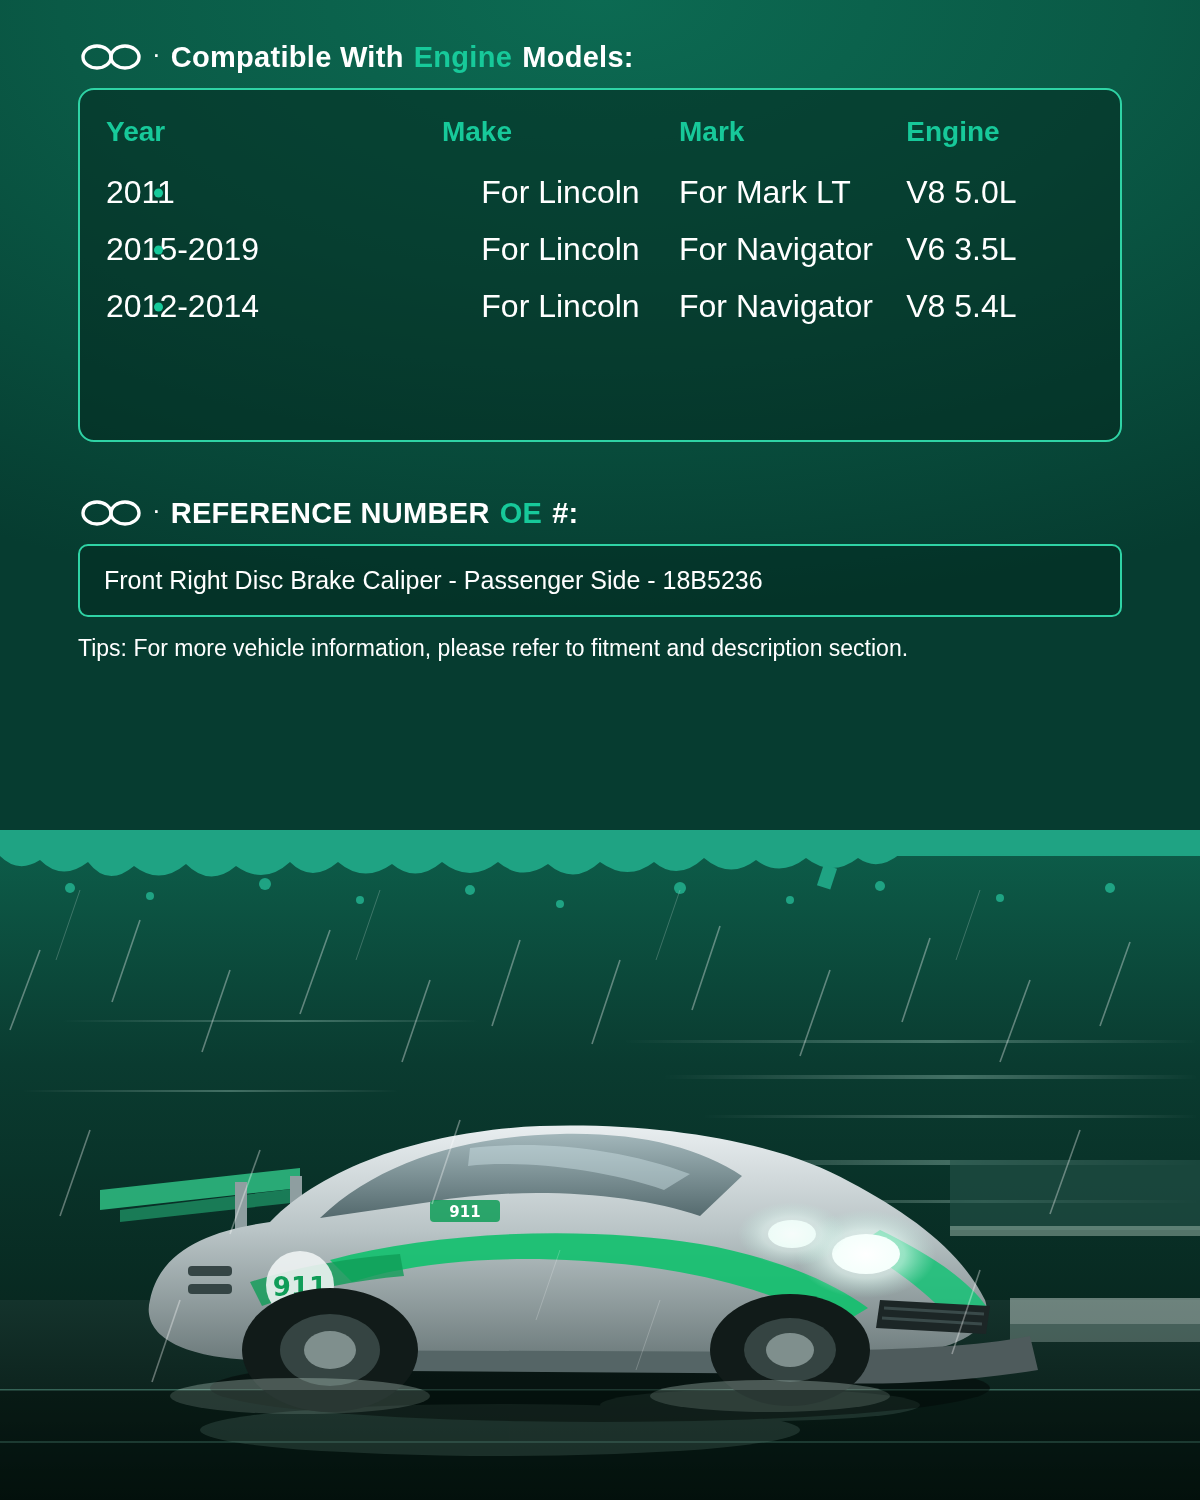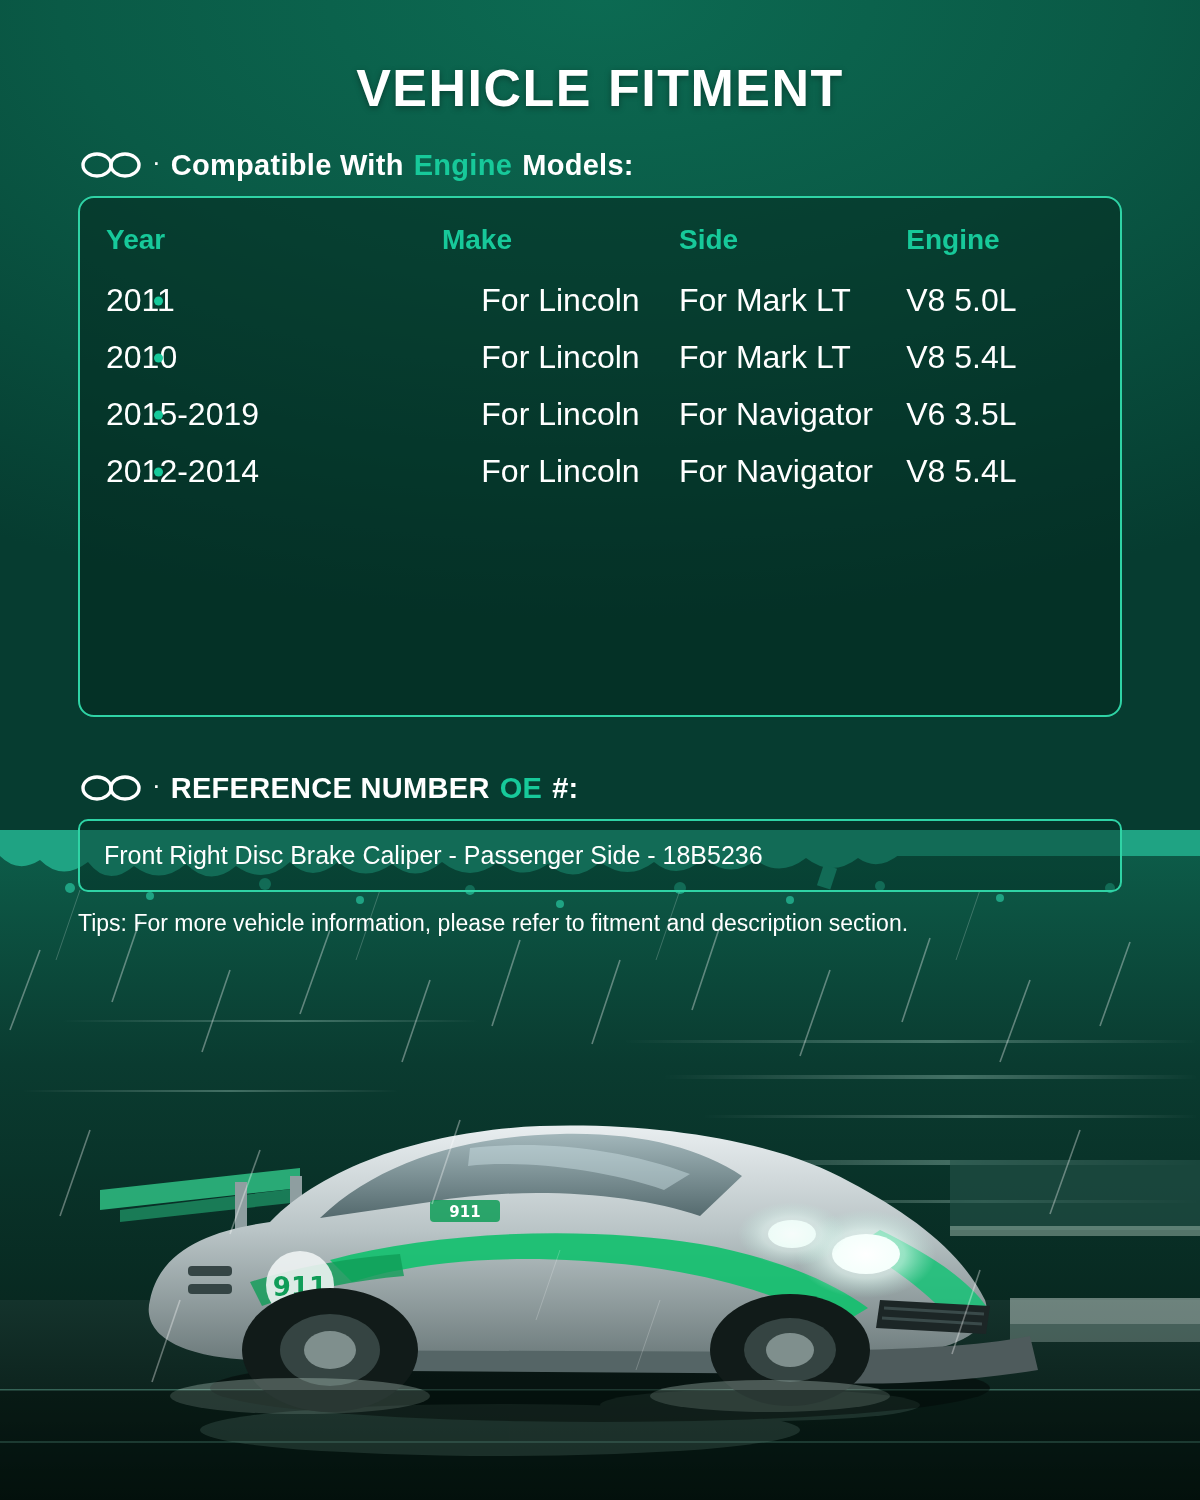--- a/index.html
+++ b/index.html
@@ -68,21 +68,21 @@
   }
   .accent { color: #17c99a; }
 
   
   .table-card {
     margin: 0 78px;
     border: 2px solid #2fd3a5;
     border-radius: 16px;
     background: rgba(3,40,31,0.55);
     padding: 22px 26px 26px 26px;
-    height: 521px;
+    height: 354px;
   }
   table.fitment {
     width: 100%;
     border-collapse: collapse;
   }
   table.fitment th {
     color: #17c99a;
     font-size: 28px;
     font-weight: bold;
     text-align: left;
@@ -152,57 +152,50 @@
   }
   .photo svg { display: block; width: 1200px; height: 670px; }
 </style>
 </head>
 <body>
 
 <div class="page">
 
   <div class="top-section">
 
-    <h1 class="title">VEHICLE FITMENT</h1>
 
     <div class="section-head">
       <span class="glasses-icon">
         <svg viewBox="0 0 62 34" width="62" height="34">
           <ellipse cx="17" cy="17" rx="14" ry="11" fill="none" stroke="#ffffff" stroke-width="3.4"></ellipse>
           <ellipse cx="45" cy="17" rx="14" ry="11" fill="none" stroke="#ffffff" stroke-width="3.4"></ellipse>
         </svg>
       </span>
       <span class="dot-sep">·</span>
       <span class="section-title">Compatible With</span>
       <span class="section-title accent">Engine</span>
       <span class="section-title">Models:</span>
     </div>
 
     <div class="table-card">
       <table class="fitment">
         <thead>
           <tr>
             <th class="col-year">Year</th>
             <th class="col-make">Make</th>
-            <th class="col-model">Side</th>
+            <th class="col-model">Mark</th>
             <th class="col-engine">Engine</th>
           </tr>
         </thead>
         <tbody>
           <tr>
             <td class="year-cell">2011</td>
             <td class="make-cell">For Lincoln</td>
             <td class="model-cell">For Mark LT</td>
             <td>V8 5.0L</td>
-          </tr>
-          <tr>
-            <td class="year-cell">2010</td>
-            <td class="make-cell">For Lincoln</td>
-            <td class="model-cell">For Mark LT</td>
-            <td>V8 5.4L</td>
           </tr>
           <tr>
             <td class="year-cell">2015-2019</td>
             <td class="make-cell">For Lincoln</td>
             <td class="model-cell">For Navigator</td>
             <td>V6 3.5L</td>
           </tr>
           <tr>
             <td class="year-cell">2012-2014</td>
             <td class="make-cell">For Lincoln</td>

